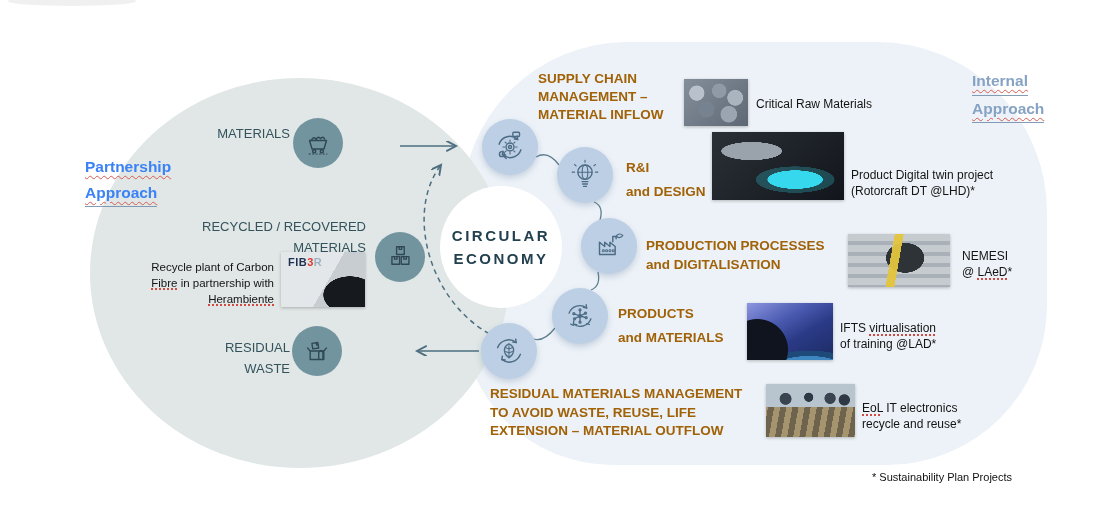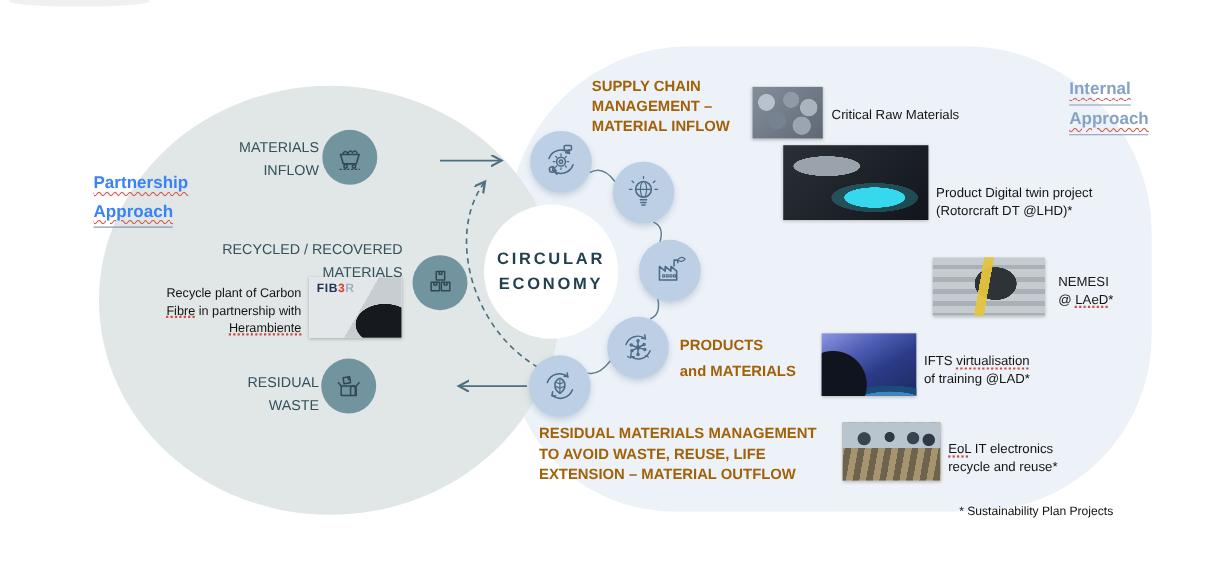--- a/index.html
+++ b/index.html
@@ -110,21 +110,20 @@
     </div>
   </div>
 
   <div class="abs side-heading partner" style="left:85px;top:154px;width:140px;">
     <div><span class="line u-red">Partnership</span></div>
     <div><span class="line u-solid u-red">Approach</span></div>
   </div>
 
   <div class="abs dark-label" style="left:168px;top:124px;width:122px;">
     <div>MATERIALS</div>
-    <div>INFLOW</div>
   </div>
   <div class="abs node dark" style="left:293px;top:118px;">
     <span>
       <svg width="34" height="34" viewBox="0 0 40 40" fill="none" stroke="#2f4854" stroke-width="1.7" stroke-linejoin="round">
         <path d="M12 17 q3 -6 6 -1 q2 -5 5 -1 q3 -4 5 1"></path>
         <path d="M10 17 H30 L27 27 H13 Z"></path>
         <circle cx="15.5" cy="29.8" r="1.8"></circle>
           <circle cx="24.5" cy="29.8" r="1.8"></circle>
         <path d="M9 33 H31" stroke-dasharray="2.5 1.6" stroke-width="1.3"></path>
       </svg>
@@ -250,22 +249,28 @@
     </span>
   </div>
 
   <div class="abs step-heading" style="left:538px;top:70px;width:165px;">
     <div>SUPPLY CHAIN</div>
     <div>MANAGEMENT –</div>
     <div>MATERIAL INFLOW</div>
   </div>
 
   <div class="abs step-heading tall" style="left:626px;top:156px;width:120px;">
-  </div>
-
+    <div>R&amp;I</div>
+    <div>and DESIGN</div>
+  </div>
+
+  <div class="abs step-heading wide" style="left:646px;top:237px;width:210px;">
+    <div>PRODUCTION PROCESSES</div>
+    <div>and DIGITALISATION</div>
+  </div>
 
   <div class="abs step-heading tall" style="left:618px;top:302px;width:140px;">
     <div>PRODUCTS</div>
     <div>and MATERIALS</div>
   </div>
 
   <div class="abs step-heading wide" style="left:490px;top:385px;width:285px;">
     <div>RESIDUAL MATERIALS MANAGEMENT</div>
     <div>TO AVOID WASTE, REUSE, LIFE</div>
     <div>EXTENSION – MATERIAL OUTFLOW</div>
@@ -298,17 +303,17 @@
   <div class="abs proj-label" style="left:862px;top:400px;">
     <div><span class="redline">EoL</span><span> IT electronics</span></div>
     <div>recycle and reuse*</div>
   </div>
 
   <div class="abs side-heading internal" style="left:972px;top:68px;width:110px;">
     <div><span class="line u-solid u-red">Internal</span></div>
     <div><span class="line u-solid u-red">Approach</span></div>
   </div>
 
-  <div class="abs footnote" style="left:872px;top:459px;">
+  <div class="abs footnote" style="left:872px;top:471px;">
     <span>* Sustainability Plan Projects</span>
   </div>
 
 </div>
 
 </body></html>

